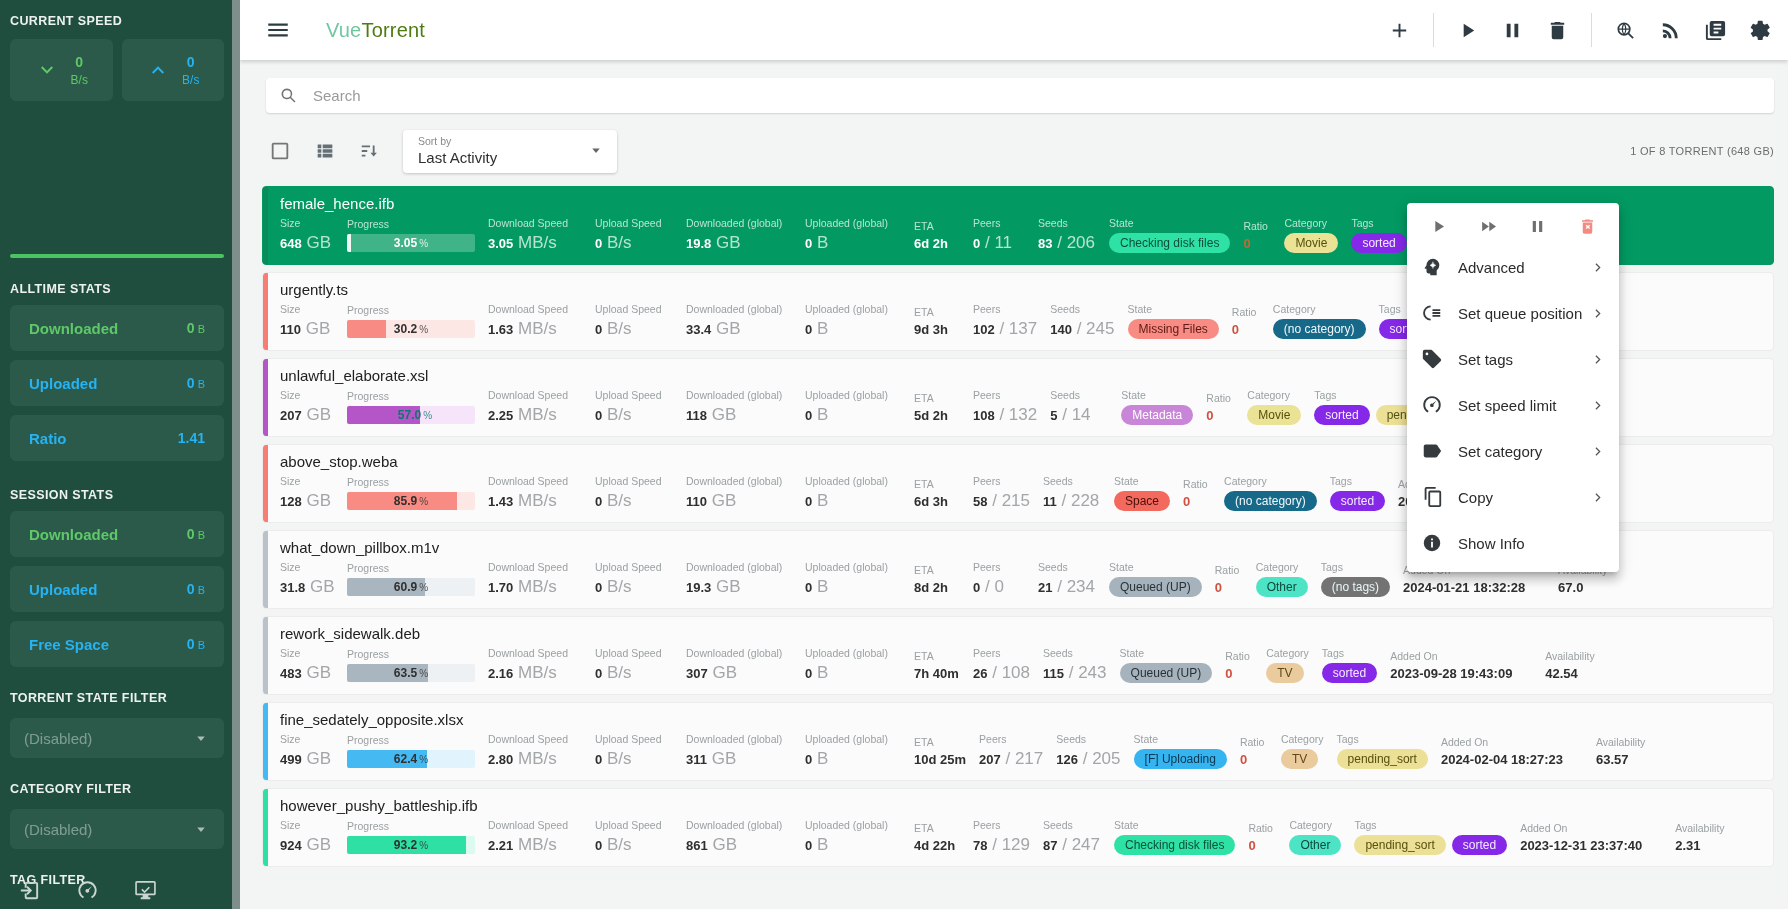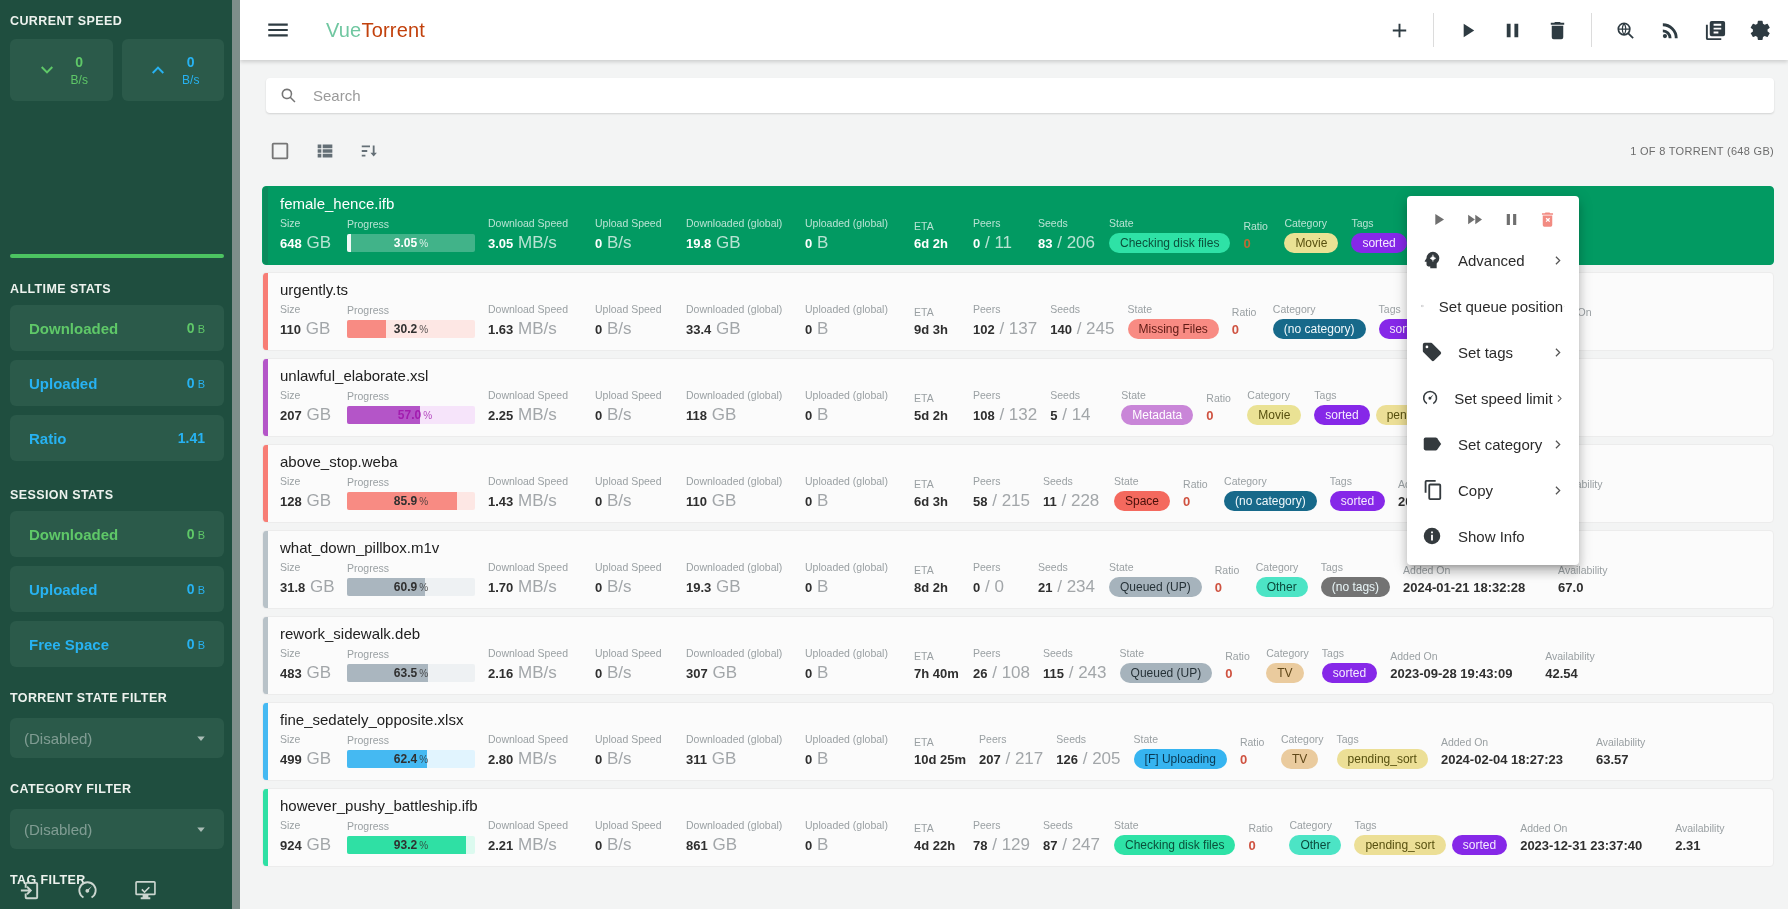--- a/index.html
+++ b/index.html
@@ -43,21 +43,21 @@
   .sb-bottom { position:absolute; left:0; bottom:7px; width:232px;
     display:flex; justify-content:space-around; align-items:center; }
   .sb-bottom .icon { width:23px; height:23px; color:#ccd6d0; }
 
   
   .main { margin-left:240px; }
   .topbar { height:60px; background:#ffffff; display:flex; align-items:center;
     padding:0 16px 0 25px; box-shadow:0 2px 4px rgba(0,0,0,.16); position:relative; z-index:5; }
   .hamburger { width:26px; height:26px; color:#2e3b42; cursor:pointer; }
   .brand { margin-left:35px; font-size:20px; letter-spacing:.2px; }
-  .brand .vue { color:#70c7a1; } .brand .torrent { color:#c2410c; }
+  .brand .vue { color:#70c7a1; } .brand .torrent { color:#4d7c0f; }
   .topbar-actions { margin-left:auto; display:flex; align-items:center; gap:22px; color:#2e3b42; }
   .topbar-actions .icon { width:23px; height:23px; cursor:pointer; }
   .vdiv { width:1px; height:34px; background:#dcdcdc; }
 
   
   .content { padding:18px 14px 0 22px; }
   .searchbar { height:35px; background:#fff; border-radius:4px; margin-left:4px;
     display:flex; align-items:center; padding:0 13px; box-shadow:0 1px 2px rgba(0,0,0,.14); }
   .searchbar .icon { width:20px; height:20px; color:#757575; }
   .searchbar input { border:none; outline:none; flex:1; margin-left:12px; font-size:15px;
@@ -104,21 +104,21 @@
   .pbar .track { position:absolute; inset:0; }
   .pbar .fill { position:absolute; left:0; top:0; bottom:0; }
   .pbar .plabel { position:absolute; inset:0; display:flex; align-items:center;
     justify-content:center; font-size:12px; font-weight:700; }
   .pbar .psuf { font-size:10px; font-weight:400; opacity:.8; margin-left:2px; }
   .chip { display:inline-block; border-radius:11px; padding:4px 11px; font-size:12px;
     font-weight:500; line-height:1; white-space:nowrap; }
   .tags-wrap { display:flex; gap:6px; }
 
   
-  .ctx { position:fixed; left:1407px; top:196px; width:172px; background:#fff;
+  .ctx { position:fixed; left:1407px; top:203px; width:212px; background:#fff;
     border-radius:4px; z-index:30; padding:2px 0 6px;
     box-shadow:0 5px 5px -3px rgba(0,0,0,.2), 0 8px 10px 1px rgba(0,0,0,.14), 0 3px 14px 2px rgba(0,0,0,.12); }
   .ctx-quick { display:flex; align-items:center; justify-content:space-between; padding:12px 22px 8px; }
   .ctx-quick .icon { width:19px; height:19px; color:#6f6f6f; cursor:pointer; }
   .ctx-quick .icon.danger { color:#f28b82; }
   .ctx-item { display:flex; align-items:center; height:46px; padding:0 14px;
     color:#2b2b2b; font-size:15px; cursor:pointer; }
   .ctx-item .mi { width:22px; height:22px; margin-right:15px; color:#343a3e; }
   .ctx-item .lbl { flex:1; white-space:nowrap; }
   .ctx-item .chev { width:15px; height:15px; color:#555; }
@@ -308,20 +308,31 @@
           <svg viewBox="0 0 24 24">
             <path fill="currentColor" d="M4 5h4v4H4zM9.5 5H20v4H9.5zM4 10h4v4H4zM9.5 10H20v4H9.5zM4 15h4v4H4zM9.5 15H20v4H9.5z"></path>
           </svg>
         </span>
       <span class="icon tb-icon">
           <svg viewBox="0 0 24 24">
             <path fill="currentColor" d="M3 6h9v2H3zM3 11h6v2H3zM3 16h4v2H3z"></path>
             <path fill="currentColor" d="M15 6h2v8h2.5L16 18l-3.5-4H15z"></path>
           </svg>
         </span>
+      <div class="sort-card">
+        <div class="sort-texts">
+          <div class="sort-label">Sort by</div>
+          <div class="sort-value">Last Activity</div>
+        </div>
+        <span class="icon">
+            <svg viewBox="0 0 24 24">
+              <path fill="currentColor" d="M7 10h10l-5 6z"></path>
+            </svg>
+          </span>
+      </div>
       <div class="counter">1 OF 8 TORRENT (648 GB)</div>
     </div>
 
     <div class="rows" id="rows">
         <div class="trow selected" style="--accent: #0b8a5c;">
           <div class="tname">female_hence.ifb</div>
           <div class="fields">
             <div class="field f-size">
               <div class="flabel">Size</div>
               <div class="fval">648<span class="sub"> GB</span></div>
@@ -448,21 +459,21 @@
           <div class="fields">
             <div class="field f-size">
               <div class="flabel">Size</div>
               <div class="fval">207<span class="sub"> GB</span></div>
             </div>
             <div class="field f-progress">
               <div class="flabel">Progress</div>
               <div class="pbar">
                 <div class="track" style="background: rgb(246, 228, 250);"></div>
                 <div class="fill" style="background: rgb(180, 85, 200); width: 57%;"></div>
-                <div class="plabel" style="color: #a21caf; padding-left: 8px;">57.0<span class="psuf">%</span></div>
+                <div class="plabel" style="color: #0f766e; padding-left: 8px;">57.0<span class="psuf">%</span></div>
               </div>
             </div>
             <div class="field f-dl">
               <div class="flabel">Download Speed</div>
               <div class="fval">2.25<span class="sub"> MB/s</span></div>
             </div>
             <div class="field f-ul">
               <div class="flabel">Upload Speed</div>
               <div class="fval">0<span class="sub"> B/s</span></div>
             </div>

